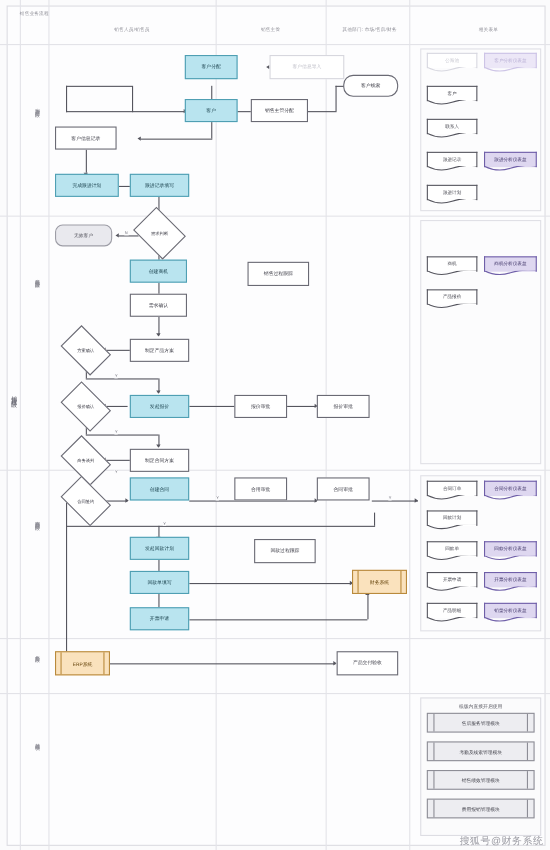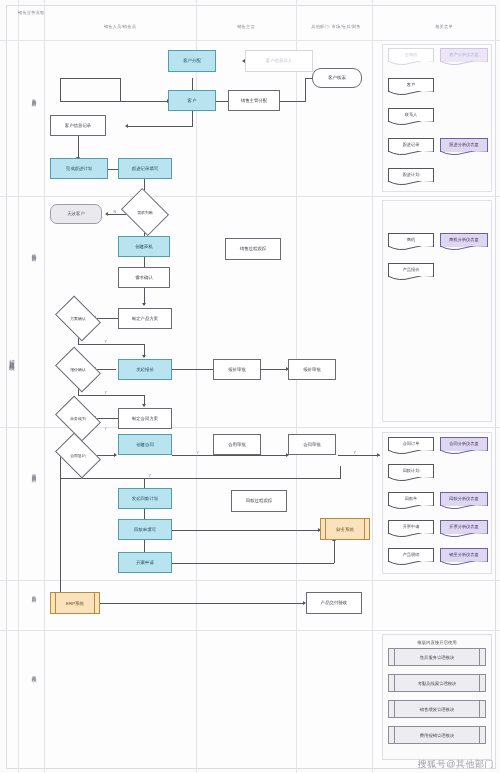--- a/index.html
+++ b/index.html
@@ -530,15 +530,15 @@
     <div class="modbox" style="left:382px;top:634px;width:110px;height:126px">
       <div class="modtitle" style="top:5px">模版内直接开启使用</div>
     </div>
     <div class="module" style="left:388px;top:648px;width:98px;height:18px">售后服务管理模块</div>
     <div class="module" style="left:388px;top:674px;width:98px;height:18px">考勤及线索管理模块</div>
     <div class="module" style="left:388px;top:700px;width:98px;height:18px">销售绩效管理模块</div>
     <div class="module" style="left:388px;top:726px;width:98px;height:18px">费用报销管理模块</div>
 
   </div>
 
-  <div id="watermark">搜狐号@其他部门</div>
+  <div id="watermark">搜狐号@财务系统</div>
 
 </div>
 
 </body></html>

